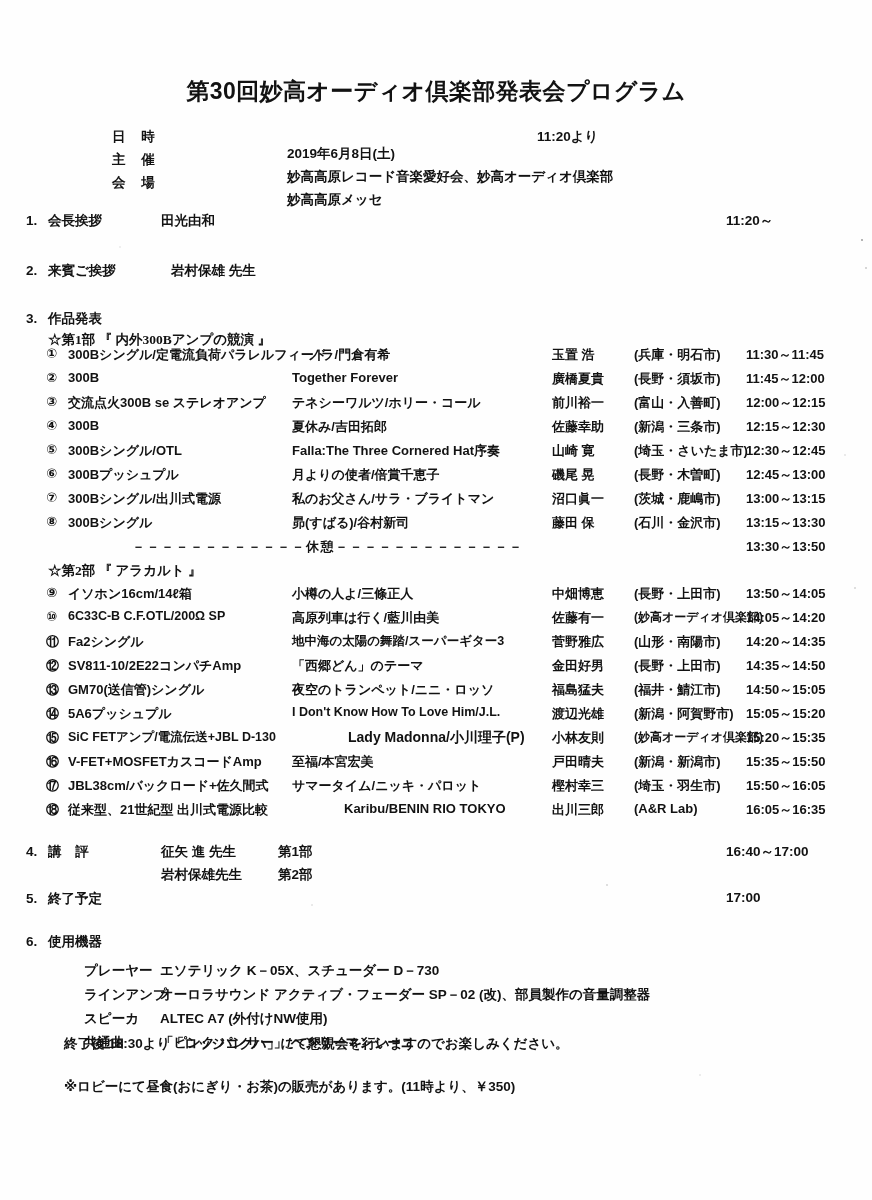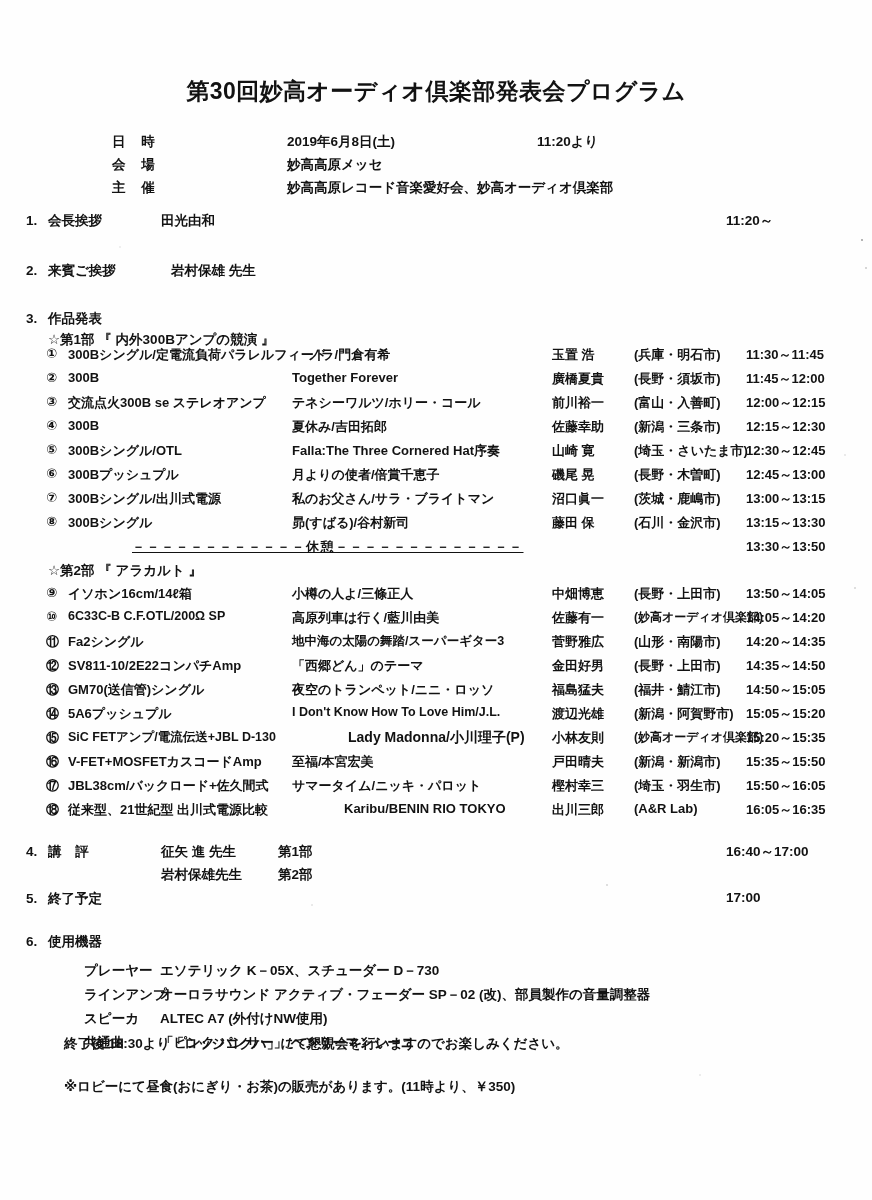--- a/index.html
+++ b/index.html
@@ -52,21 +52,21 @@
   .meta {
     position: absolute;
     top: 128px;
     left: 112px;
     width: 740px;
     font-size: 13.5px;
     font-weight: bold;
   }
   .meta-row {
     display: flex;
-    align-items: flex-end;
+    align-items: flex-start;
     height: 23px;
   }
   .meta-label {
     width: 175px;
     letter-spacing: 6px;
   }
   .meta-value { width: 250px; margin-top: 17px; }
   .meta-time  { width: 150px; }
 
   
@@ -94,20 +94,21 @@
   #sec5 { top: 890px; left: 26px; }
   #sec6 { top: 933px; left: 26px; }
 
   
   .part-heading {
     position: absolute;
     left: 48px;
     font-size: 13.5px;
     font-weight: bold;
     white-space: nowrap;
+    font-family: Liberation Serif, serif;
   }
   #part1-heading { top: 331px; }
   #part2-heading { top: 562px; }
 
   
   .prog-row {
     position: absolute;
     left: 46px;
     width: 810px;
     height: 24.6px;
@@ -133,21 +134,20 @@
     width: 810px;
     font-size: 13px;
     font-weight: bold;
     white-space: nowrap;
     top: 518px;
   }
   .break-dashes {
     position: absolute;
     left: 86px;
     letter-spacing: 1.5px;
-    text-decoration: underline;
   }
   .break-time { position: absolute; left: 700px; }
 
   
   .sub-row {
     position: absolute;
     font-size: 13.5px;
     font-weight: bold;
     white-space: nowrap;
     left: 26px;
@@ -186,26 +186,26 @@
 
   <div class="doc-title">第30回妙高オーディオ倶楽部発表会プログラム</div>
 
   <div class="meta">
     <div class="meta-row">
       <span class="meta-label">日 時</span>
       <span class="meta-value">2019年6月8日(土)</span>
       <span class="meta-time">11:20より</span>
     </div>
     <div class="meta-row">
+      <span class="meta-label">主 催</span>
+      <span class="meta-value" style="width:auto;white-space:nowrap">妙高高原レコード音楽愛好会、妙高オーディオ倶楽部</span>
+    </div>
+    <div class="meta-row">
       <span class="meta-label">会 場</span>
       <span class="meta-value">妙高高原メッセ</span>
-    </div>
-    <div class="meta-row">
-      <span class="meta-label">主 催</span>
-      <span class="meta-value" style="width:auto;white-space:nowrap">妙高高原レコード音楽愛好会、妙高オーディオ倶楽部</span>
     </div>
   </div>
 
   <div class="sec" id="sec1">
     <span class="sec-num">1.</span>
     <span class="sec-title">会長挨拶</span>
     <span class="sec-person">田光由和</span>
     <span class="sec-time">11:20～</span>
   </div>
 

